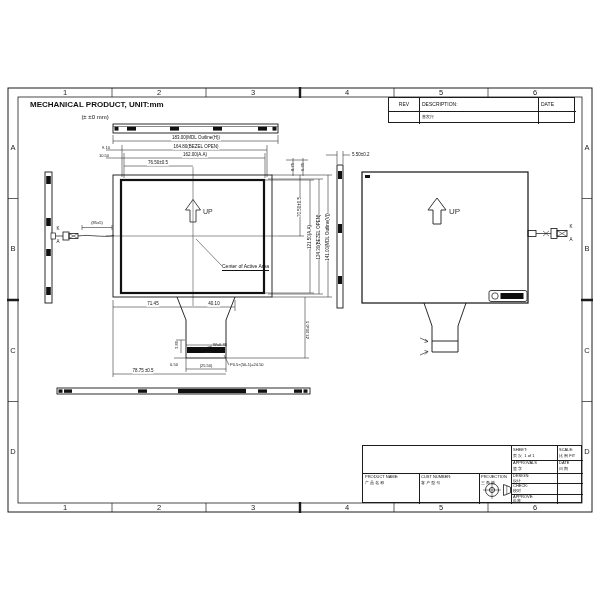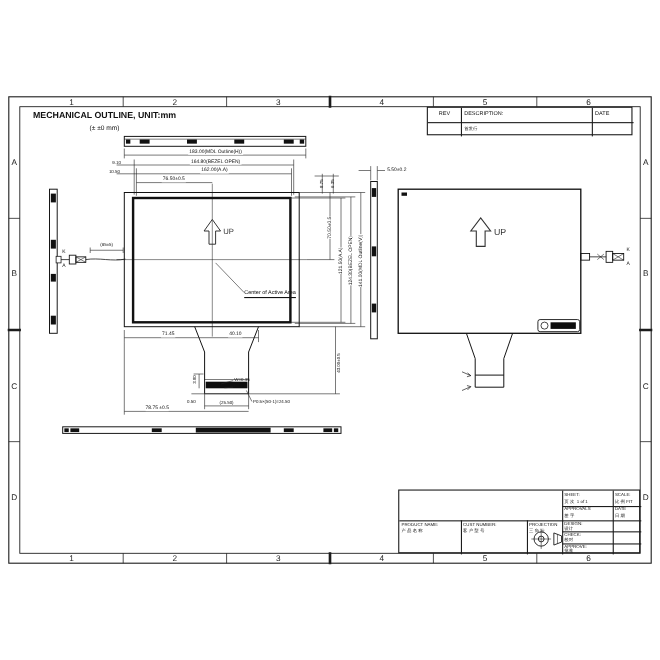--- a/index.html
+++ b/index.html
@@ -156,21 +156,21 @@
 
   <g stroke="#161616" fill="none" stroke-width="0.8">
     <circle cx="492" cy="490" r="6.5"></circle>
     <circle cx="492" cy="490" r="2.6"></circle>
     <path d="M483,490H501 M492,481V499" stroke-width="0.5"></path>
     <path d="M503.5,484.5L510.5,487.2V492.8L503.5,495.5Z"></path>
     <path d="M506.8,485.8V494.2" stroke-width="0.5"></path>
   </g>
 </svg>
 
-<div class="lbl f8 bold" style="left:30px;top:101px;">MECHANICAL OUTLINE, UNIT:mm</div>
+<div class="lbl f8 bold" style="left:30px;top:101px;">MECHANICAL PRODUCT, UNIT:mm</div>
 <div class="lbl f6 c" style="left:95px;top:117px;">(± ±0 mm)</div>
 
 <div class="lbl zone c" style="left:65px;top:92.5px;">1</div>
 <div class="lbl zone c" style="left:159px;top:92.5px;">2</div>
 <div class="lbl zone c" style="left:253px;top:92.5px;">3</div>
 <div class="lbl zone c" style="left:347px;top:92.5px;">4</div>
 <div class="lbl zone c" style="left:441px;top:92.5px;">5</div>
 <div class="lbl zone c" style="left:535px;top:92.5px;">6</div>
 <div class="lbl zone c" style="left:65px;top:507.5px;">1</div>
 <div class="lbl zone c" style="left:159px;top:507.5px;">2</div>

